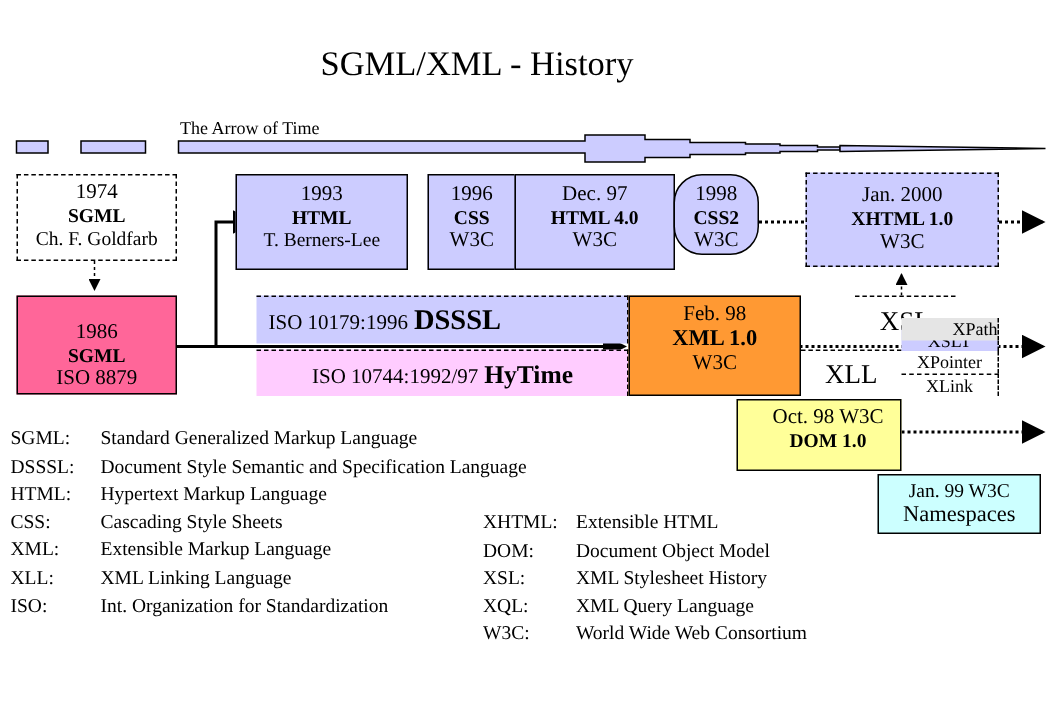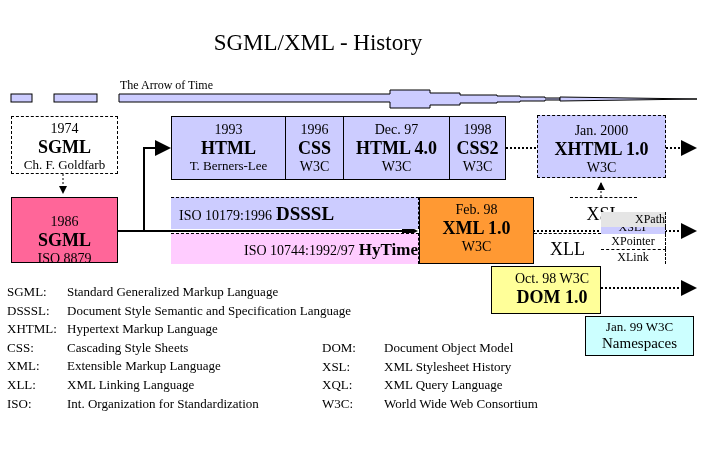--- a/index.html
+++ b/index.html
@@ -13,21 +13,21 @@
   .dashed { border: 1px dashed #000; }
   .lav { background: #ccccff; }
   .pink { background: #ff6699; }
   .orange { background: #ff9933; }
   .yellow { background: #ffff99; padding-left: 12px; }
   .cyan { background: #ccffff; }
   .lightpink { background: #ffccff; }
   .olive { background: #e5e5e5; text-align: right; }
   .sm { font-size: 13px; }
   .md { font-size: 14px; }
-  .big { font-size: 18px; font-weight: bold; }
+  .big { font-size: 13px; font-weight: bold; }
   .legend { font-size: 13px; line-height: 18.6px; }
   .legend .k { display: inline-block; width: 60px; }
   svg { position: absolute; left: 0; top: 0; }
 </style>
 </head>
 <body>
 
 <svg width="706" height="471">
   <defs>
     <marker id="ah" markerWidth="8" markerHeight="8" refX="7" refY="4" orient="auto">
@@ -67,59 +67,59 @@
   <div class="big">SGML</div>
   <div class="sm">Ch. F. Goldfarb</div>
 </div>
 
 <div class="box solid pink" style="left:11px;top:197px;width:107px;height:66px;">
   <div class="md" style="margin-top:16px">1986</div>
   <div class="big">SGML</div>
   <div class="md">ISO 8879</div>
 </div>
 
-<div class="box solid lav" style="left:171px;top:116px;width:115px;height:64px;">
+<div class="box solid lav" style="left:157px;top:116px;width:115px;height:64px;">
   <div class="md" style="margin-top:5px">1993</div>
   <div class="big">HTML</div>
   <div class="sm">T. Berners-Lee</div>
 </div>
 <div class="box solid lav" style="left:285px;top:116px;width:59px;height:64px;">
   <div class="md" style="margin-top:5px">1996</div>
   <div class="big">CSS</div>
   <div class="md">W3C</div>
 </div>
 <div class="box solid lav" style="left:343px;top:116px;width:107px;height:64px;">
   <div class="md" style="margin-top:5px">Dec. 97</div>
   <div class="big">HTML 4.0</div>
   <div class="md">W3C</div>
 </div>
-<div class="box solid lav" style="left:449px;top:116px;width:57px;height:64px;">
+<div class="box solid lav" style="left:449px;top:116px;width:57px;height:54px;border-radius:19px;">
   <div class="md" style="margin-top:5px">1998</div>
   <div class="big">CSS2</div>
   <div class="md">W3C</div>
 </div>
 
 <div class="box dashed lav" style="left:537px;top:115px;width:129px;height:63px;">
   <div class="md" style="margin-top:7px">Jan. 2000</div>
   <div class="big">XHTML 1.0</div>
   <div class="md">W3C</div>
 </div>
 
 <div class="box lav" style="left:171px;top:197px;width:248px;height:32px;border-top:1px dashed #000;border-right:1px dashed #000;text-align:left;padding-left:8px;line-height:32px;">
   <span class="md">ISO 10179:1996</span>
   <span style="font-size:19px;font-weight:bold">DSSSL</span>
 </div>
-<div class="box lightpink" style="left:171px;top:233px;width:248px;height:31px;border-top:1px dashed #000;border-right:1px dashed #000;text-align:right;padding-left:1px;line-height:31px;">
+<div class="box lightpink" style="left:171px;top:233px;width:248px;height:31px;border-top:1px dashed #000;border-right:1px dashed #000;text-align:center;padding-left:1px;line-height:31px;">
   <span class="md">ISO 10744:1992/97</span>
   <span style="font-size:17px;font-weight:bold">HyTime</span>
 </div>
 
 <div class="box solid orange" style="left:419px;top:197px;width:115px;height:67px;">
   <div class="md" style="margin-top:4px">Feb. 98</div>
-  <div class="big" style="font-size:18px">XML 1.0</div>
+  <div class="big" style="font-size:15px">XML 1.0</div>
   <div class="md">W3C</div>
 </div>
 
 <div class="box" style="left:534px;top:197px;width:67px;height:32px;border-top:1px dashed #000;background:#fff;line-height:32px;margin-left:36px;">
   <span style="font-size:18px">XSL</span>
 </div>
 <div class="box" style="left:534px;top:233px;width:67px;height:31px;border-top:1px dashed #000;background:#fff;line-height:31px;">
   <span style="font-size:18px">XLL</span>
 </div>
 
@@ -134,24 +134,25 @@
 </div>
 
 <div class="box solid cyan" style="left:585px;top:316px;width:109px;height:40px;">
   <div class="sm" style="margin-top:3px">Jan. 99 W3C</div>
   <div class="md" style="font-size:15px">Namespaces</div>
 </div>
 
 <div class="abs legend" style="left:7px;top:283px;">
   <div><span class="k">SGML:</span><span>Standard Generalized Markup Language</span></div>
   <div><span class="k">DSSSL:</span><span>Document Style Semantic and Specification Language</span></div>
-  <div><span class="k">XHTML:</span><span>Hypertext Markup Language</span></div>
+  <div><span class="k">HTML:</span><span>Hypertext Markup Language</span></div>
   <div><span class="k">CSS:</span><span>Cascading Style Sheets</span></div>
   <div><span class="k">XML:</span><span>Extensible Markup Language</span></div>
   <div><span class="k">XLL:</span><span>XML Linking Language</span></div>
   <div><span class="k">ISO:</span><span>Int. Organization for Standardization</span></div>
 </div>
 <div class="abs legend" style="left:322px;top:339px;">
+  <div><span class="k" style="width:62px">XHTML:</span><span>Extensible HTML</span></div>
   <div><span class="k" style="width:62px">DOM:</span><span>Document Object Model</span></div>
   <div><span class="k" style="width:62px">XSL:</span><span>XML Stylesheet History</span></div>
   <div><span class="k" style="width:62px">XQL:</span><span>XML Query Language</span></div>
   <div><span class="k" style="width:62px">W3C:</span><span>World Wide Web Consortium</span></div>
 </div>
 
 </body></html>

